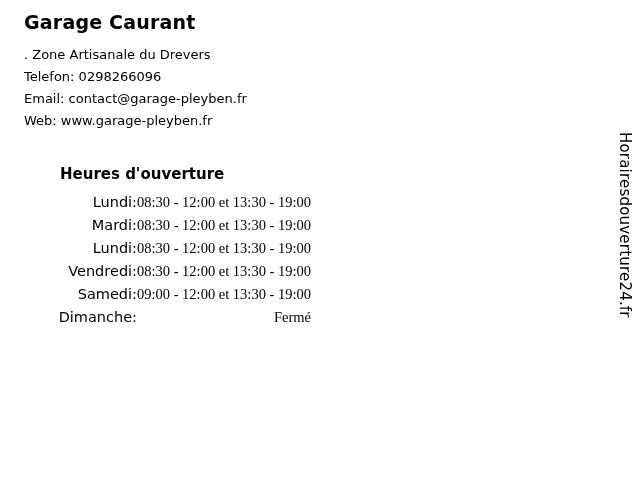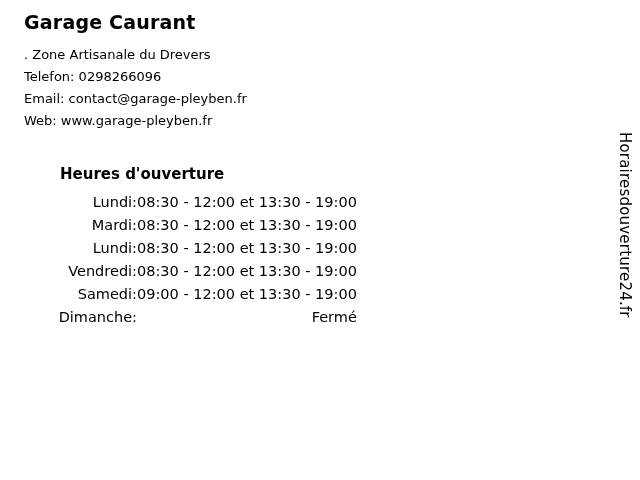--- a/index.html
+++ b/index.html
@@ -60,20 +60,21 @@
     vertical-align: top;
     white-space: nowrap;
     text-align: right;
   }
   .day-cell {
     width: 113px;
     padding-right: 4px;
   }
   .time-cell {
     padding-left: 0;
+    font-family: Liberation Serif, serif;
   }
   .vertical-brand {
     position: absolute;
     right: 6px;
     top: 132px;
     font-size: 15px;
     color: #000000;
     writing-mode: vertical-rl;
     text-orientation: mixed;
     white-space: nowrap;

